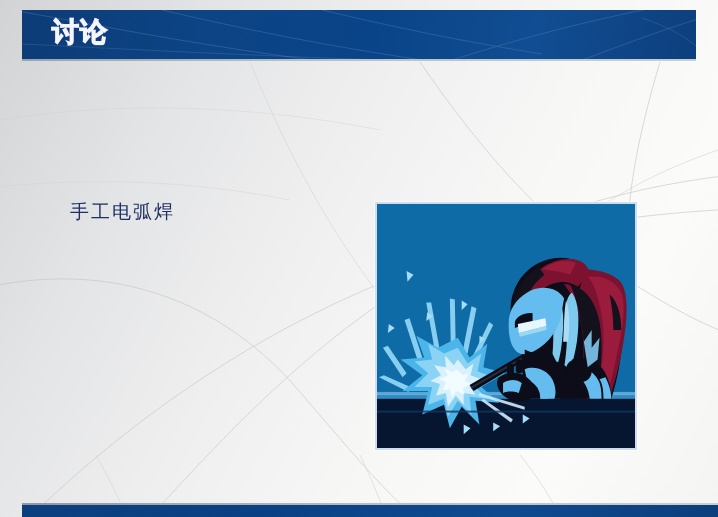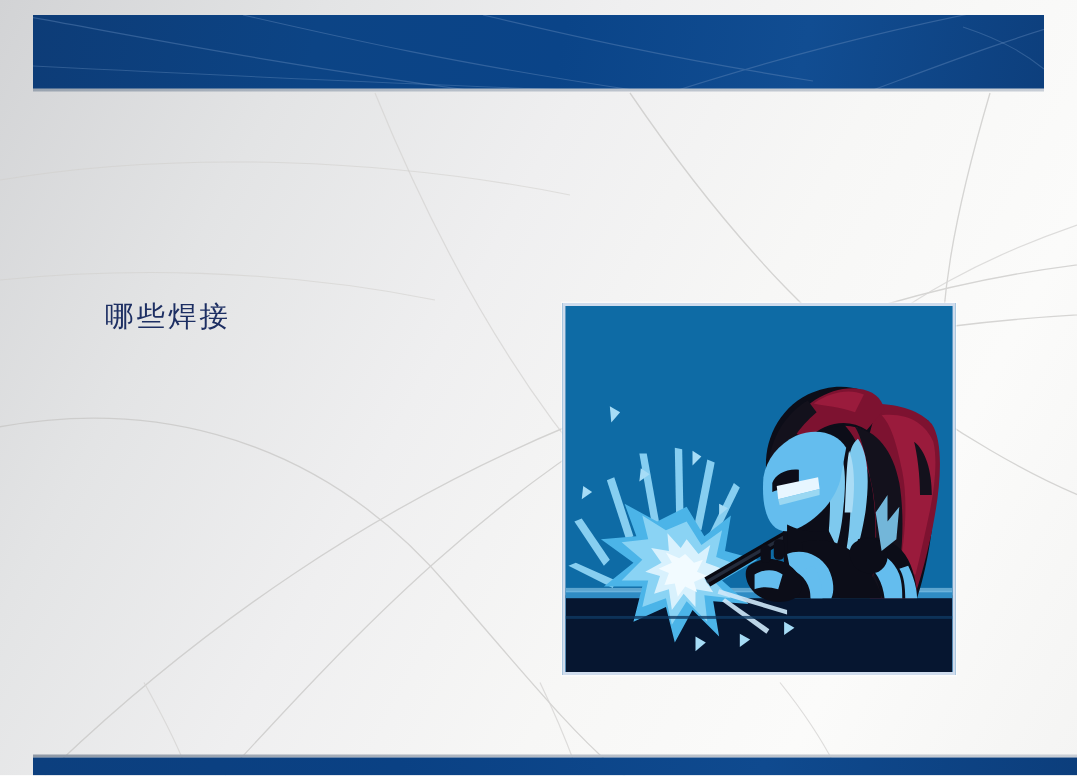--- a/index.html
+++ b/index.html
@@ -187,23 +187,24 @@
         <path d="M 300 0 C 360 14 420 28 520 44"></path>
       </g>
       <g fill="none" stroke="#7fa3cd" stroke-width="0.7" opacity="0.3">
         <path d="M 0 34 C 120 40 240 46 360 50"></path>
         <path d="M 620 8 C 650 18 664 28 674 36"></path>
       </g>
     </svg>
   </div>
   <div class="header-underline"></div>
 
-
-
-  <div class="sub-label">哪些焊接</div>
+  <div class="header-title">讨论</div>
+
+
+  <div class="sub-label">手工电弧焊</div>
 
   <div class="picture-frame">
     <svg viewBox="0 0 262 248" preserveAspectRatio="none">
 
       <rect x="0" y="0" width="262" height="248" fill="#0e6ba5"></rect>
 
       <rect x="0" y="196" width="262" height="52" fill="#061630"></rect>
       <rect x="0" y="193" width="262" height="5" fill="#2f8cc4"></rect>
       <rect x="0" y="191" width="262" height="3" fill="#9fd6f2" opacity="0.55"></rect>
 

